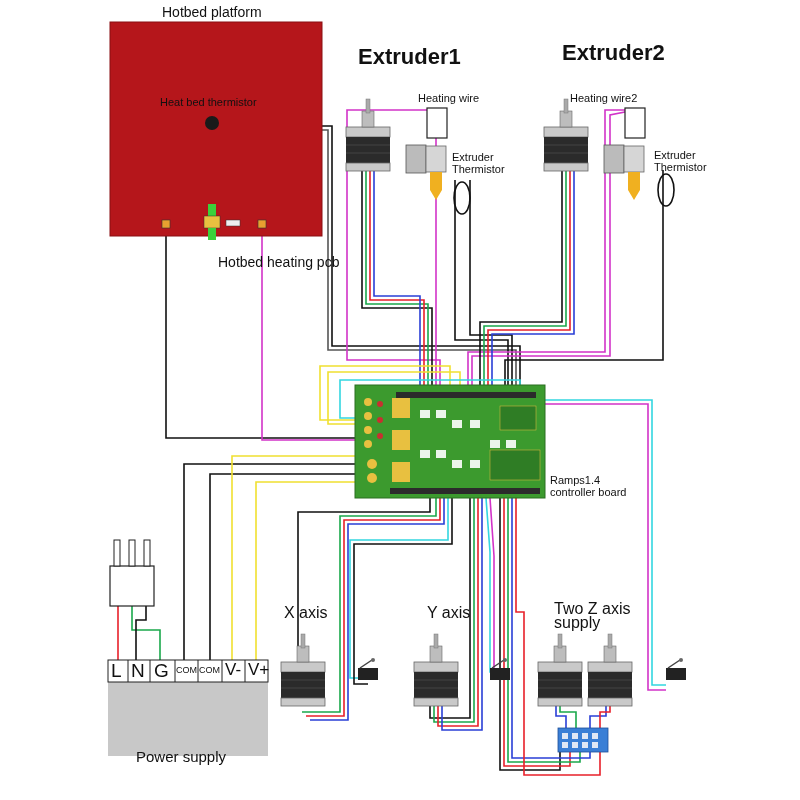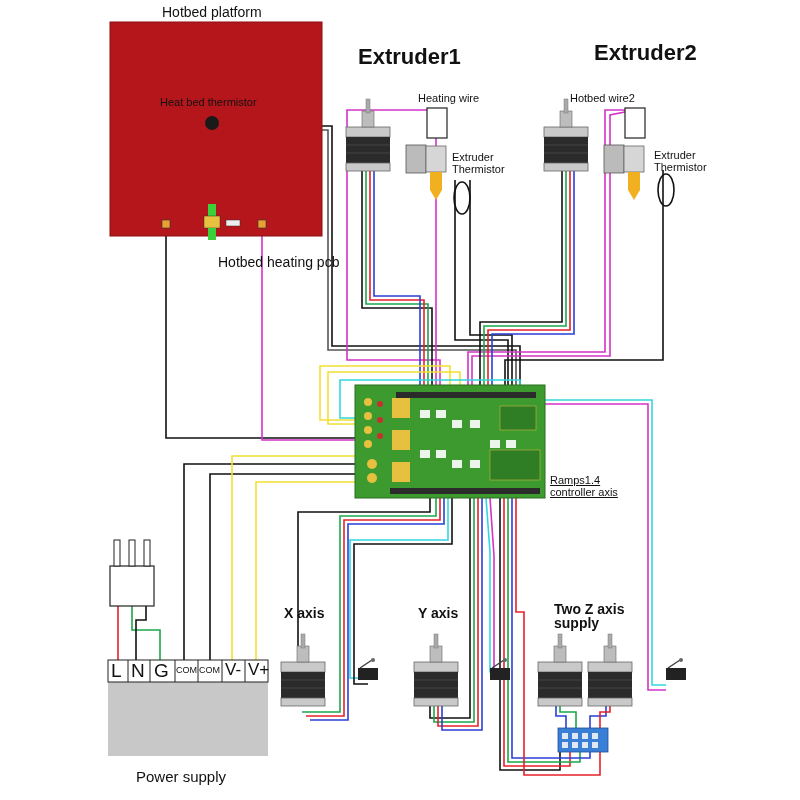--- a/index.html
+++ b/index.html
@@ -2,21 +2,21 @@
 <html><head>
 <meta charset="utf-8">
 <style>
   html, body { margin: 0; padding: 0; background: #ffffff; }
   body { width: 800px; height: 800px; position: relative; overflow: hidden; font-family: "Liberation Sans", sans-serif; }
   #diagram { position: absolute; left: 0; top: 0; width: 800px; height: 800px; }
   .lbl { position: absolute; color: #111; white-space: nowrap; font-family: "Liberation Sans", sans-serif; }
   .lbl-lg { font-size: 22px; font-weight: bold; }
   .lbl-md { font-size: 14px; }
   .lbl-sm { font-size: 11px; line-height: 12px; }
-  .lbl-bold { font-size: 14px; font-weight: bold; line-height: 14px; }
+  .lbl-bold { font-size: 16px; font-weight: normal; line-height: 14px; }
 </style>
 </head>
 <body>
 
 <svg id="diagram" viewBox="0 0 800 800" xmlns="http://www.w3.org/2000/svg">
   <defs>
     <g id="stepper">
       <rect x="-22" y="-28" width="44" height="10" fill="#c9c9c9" stroke="#666" stroke-width="0.8"></rect>
       <rect x="-22" y="-18" width="44" height="26" fill="#2b2b2b"></rect>
       <line x1="-22" y1="-10" x2="22" y2="-10" stroke="#555" stroke-width="0.6"></line>
@@ -213,47 +213,47 @@
         <rect x="592" y="742" width="6" height="6"></rect>
     </g>
   </g>
 </svg>
 
 <div class="lbl lbl-md" style="left:162px;top:4px;">Hotbed platform</div>
 <div class="lbl lbl-sm" style="left:160px;top:96px;color:#111;">Heat bed thermistor</div>
 <div class="lbl lbl-md" style="left:218px;top:254px;font-size:14px;">Hotbed heating pcb</div>
 
 <div class="lbl lbl-lg" style="left:358px;top:44px;">Extruder1</div>
-<div class="lbl lbl-lg" style="left:562px;top:40px;margin-left:32px;">Extruder2</div>
+<div class="lbl lbl-lg" style="left:562px;top:40px;">Extruder2</div>
 
 <div class="lbl lbl-sm" style="left:374px;top:92px;padding-left:44px;">Heating wire</div>
-<div class="lbl lbl-sm" style="left:570px;top:92px;">Hotbed wire2</div>
+<div class="lbl lbl-sm" style="left:570px;top:92px;">Heating wire2</div>
 
 <div class="lbl lbl-sm" style="left:452px;top:151px;">
   <div>Extruder</div>
   <div>Thermistor</div>
 </div>
 <div class="lbl lbl-sm" style="left:654px;top:149px;">
   <div>Extruder</div>
   <div>Thermistor</div>
 </div>
 
-<div class="lbl lbl-sm" style="left:550px;top:474px;text-decoration:underline;">
+<div class="lbl lbl-sm" style="left:550px;top:474px;">
   <div>Ramps1.4</div>
-  <div>controller axis</div>
+  <div>controller board</div>
 </div>
 
 <div class="lbl lbl-bold" style="left:284px;top:606px;">X axis</div>
-<div class="lbl lbl-bold" style="left:418px;top:606px;">Y axis</div>
+<div class="lbl lbl-bold" style="left:427px;top:606px;">Y axis</div>
 <div class="lbl lbl-bold" style="left:554px;top:602px;">
   <div>Two Z axis</div>
   <div>supply</div>
 </div>
 
-<div class="lbl lbl-md" style="left:136px;top:768px;font-size:15px;">Power supply</div>
+<div class="lbl lbl-md" style="left:136px;top:748px;font-size:15px;">Power supply</div>
 
 <div class="lbl" style="left:111px;top:660px;font-size:19px;">L</div>
 <div class="lbl" style="left:131px;top:660px;font-size:19px;">N</div>
 <div class="lbl" style="left:154px;top:660px;font-size:19px;">G</div>
 <div class="lbl" style="left:176px;top:665px;font-size:9px;">COM</div>
 <div class="lbl" style="left:199px;top:665px;font-size:9px;">COM</div>
 <div class="lbl" style="left:225px;top:660px;font-size:17px;">V-</div>
 <div class="lbl" style="left:248px;top:660px;font-size:17px;">V+</div>
 
 </body></html>

